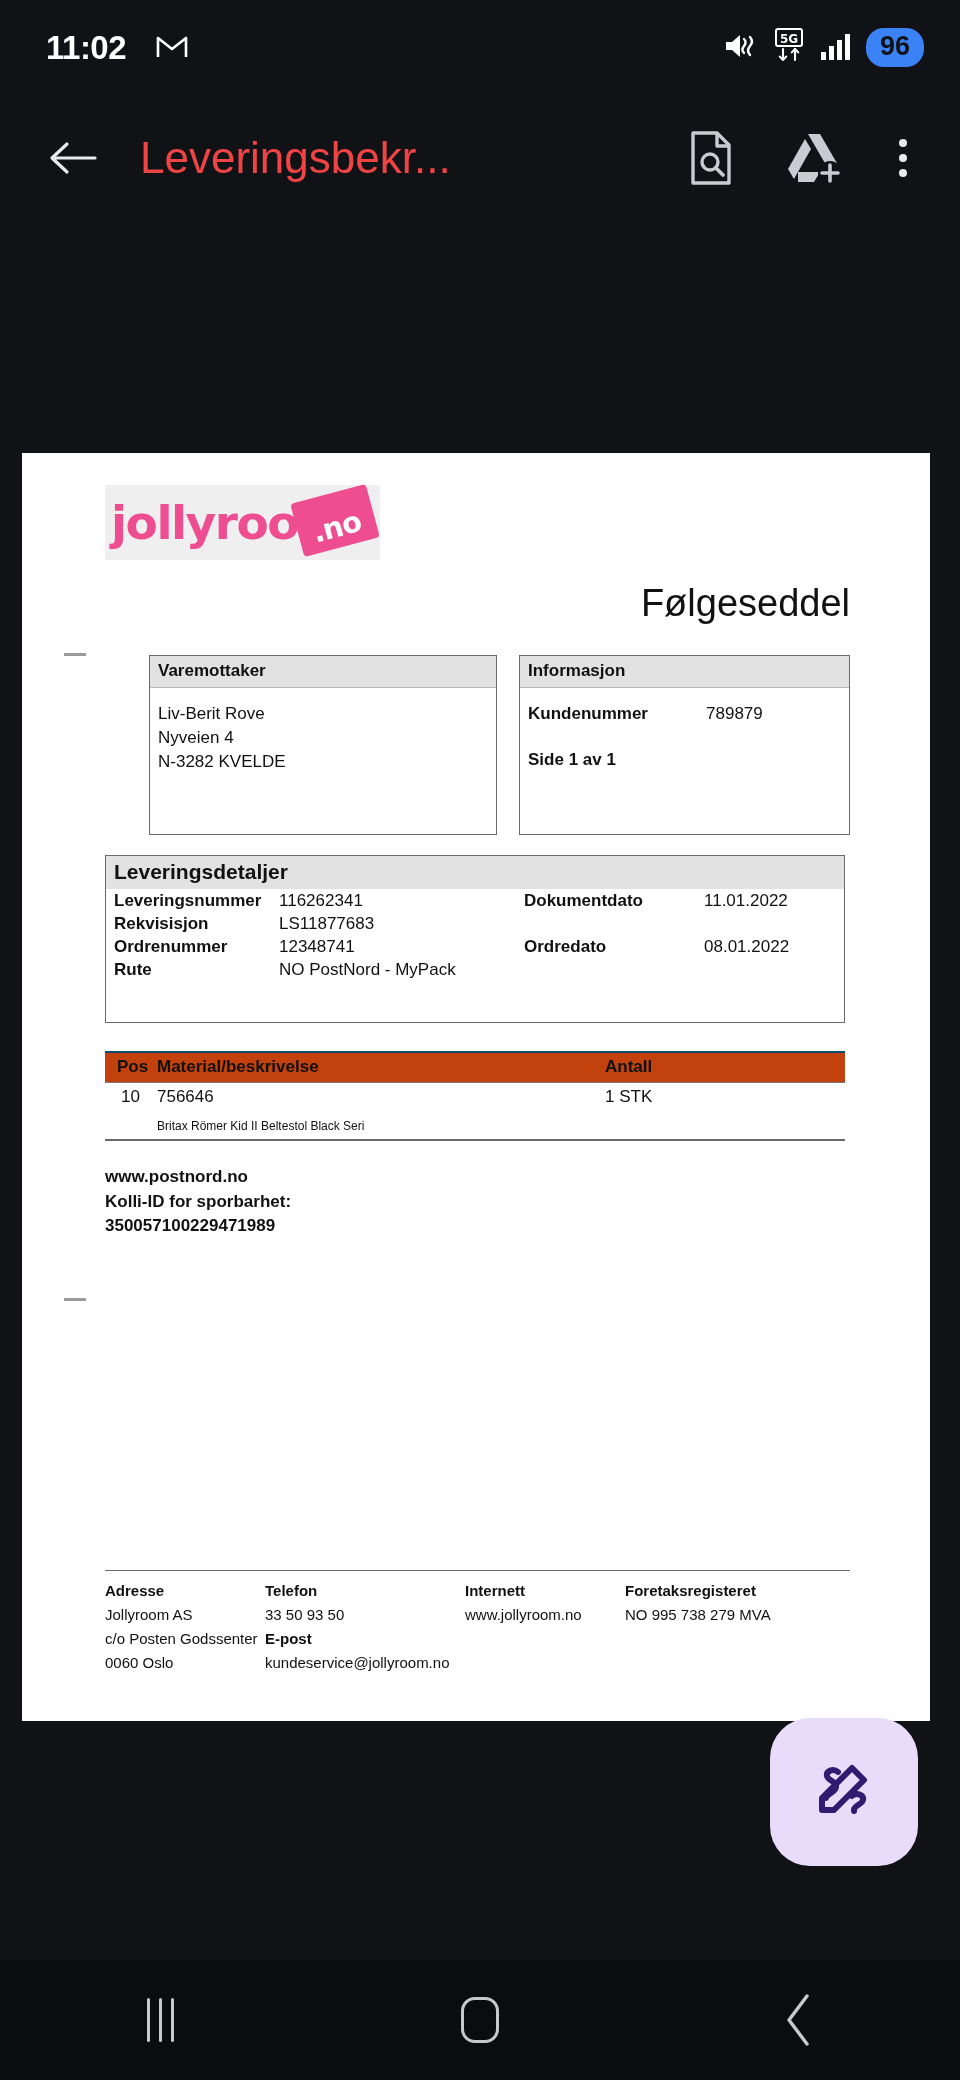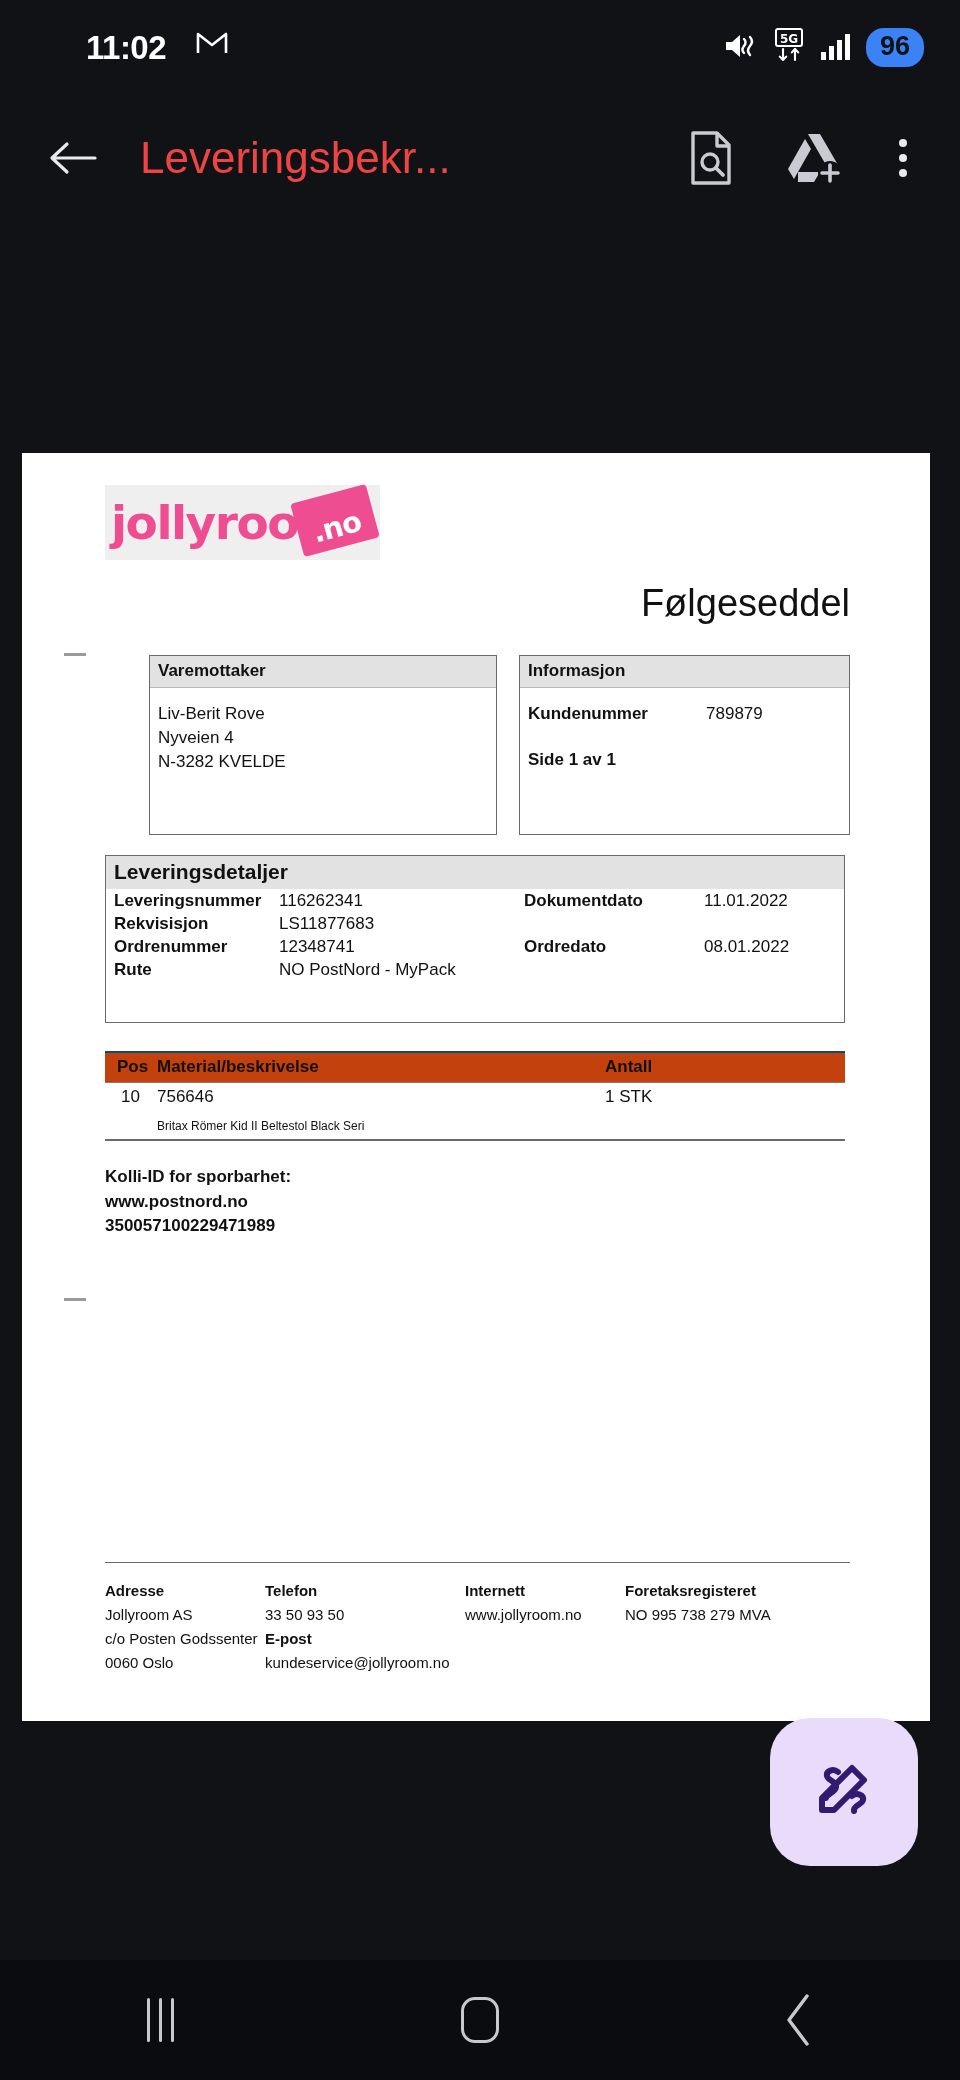--- a/index.html
+++ b/index.html
@@ -10,21 +10,21 @@
     overflow: hidden;
   }
   .screen { position: relative; width: 960px; height: 2080px; background: #101216; }
 
   
   .statusbar {
     position: absolute; top: 0; left: 0; width: 960px; height: 95px;
     display: flex; align-items: center; justify-content: space-between;
     padding: 0 36px 0 46px;
   }
-  .sb-left { display: flex; gap: 30px; margin-left: 40px; }
+  .sb-left { display: flex; align-items: center; gap: 30px; }
   .sb-clock { color: #ffffff; font-size: 33px; font-weight: 700; letter-spacing: -0.5px; }
   .sb-right { display: flex; align-items: center; gap: 14px; }
   .battery-pill {
     background: #3b82f6; color: #101216; border-radius: 18px;
     font-size: 27px; font-weight: 700; padding: 3px 14px 5px 14px; line-height: 1.15;
   }
 
   
   .appbar {
     position: absolute; top: 95px; left: 0; width: 960px; height: 125px;
@@ -113,21 +113,21 @@
   }
   .items-row > div:first-child { padding-left: 16px; }
   .items-desc { font-size: 12px; color: #111; padding: 10px 0 6px 52px;
     border-bottom: 2px solid #6a6a6a; }
 
   .tracking { margin-top: 24px; font-size: 17px; font-weight: 700; color: #111; line-height: 1.45; }
 
   
   .doc-footer {
     position: absolute; left: 83px; right: 80px; bottom: 46px;
-    border-top: 1.5px solid #6a6a6a; padding-top: 16px;
+    border-top: 1.5px solid #6a6a6a; padding-top: 8px;
     display: grid; grid-template-columns: 160px 200px 160px 1fr;
     font-size: 15px; color: #111; line-height: 1.6;
   }
   .doc-footer .fh { font-weight: 700; }
 
   
   .fab {
     position: absolute; left: 770px; top: 1718px; width: 148px; height: 148px;
     background: #e9dcfb; border-radius: 40px;
     display: flex; align-items: center; justify-content: center;
@@ -288,22 +288,22 @@
         </div>
         <div class="items-row">
           <div>10</div>
           <div>756646</div>
           <div>1  STK</div>
         </div>
         <div class="items-desc">Britax Römer Kid II Beltestol Black Seri</div>
       </div>
 
       <div class="tracking">
+        <div>www.postnord.no</div>
         <div>Kolli-ID for sporbarhet:</div>
-        <div>www.postnord.no</div>
         <div>350057100229471989</div>
       </div>
 
     </div>
 
     <div class="doc-footer">
       <div>
         <div class="fh">Adresse</div>
         <div>Jollyroom AS</div>
         <div>c/o Posten Godssenter</div>

